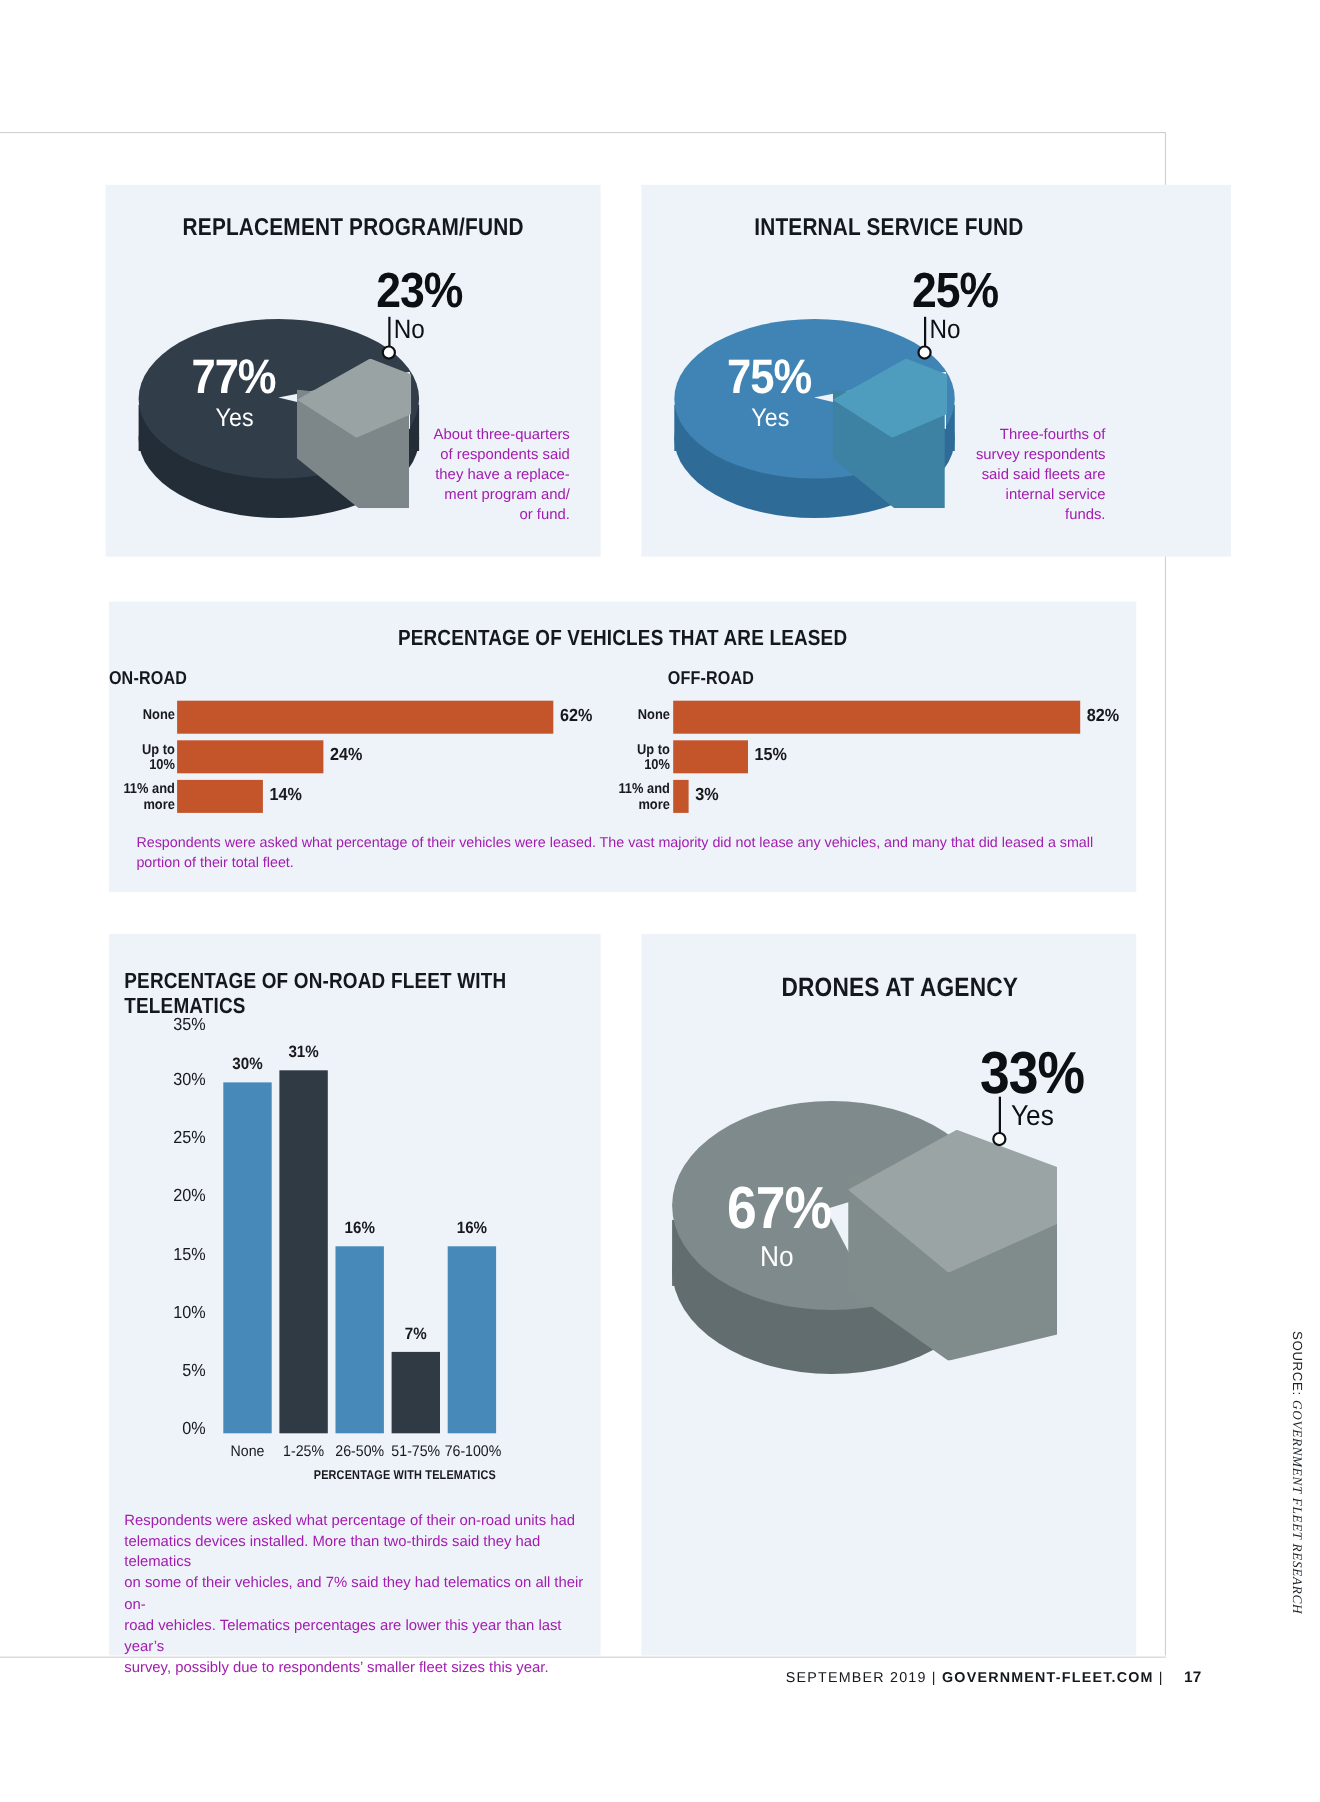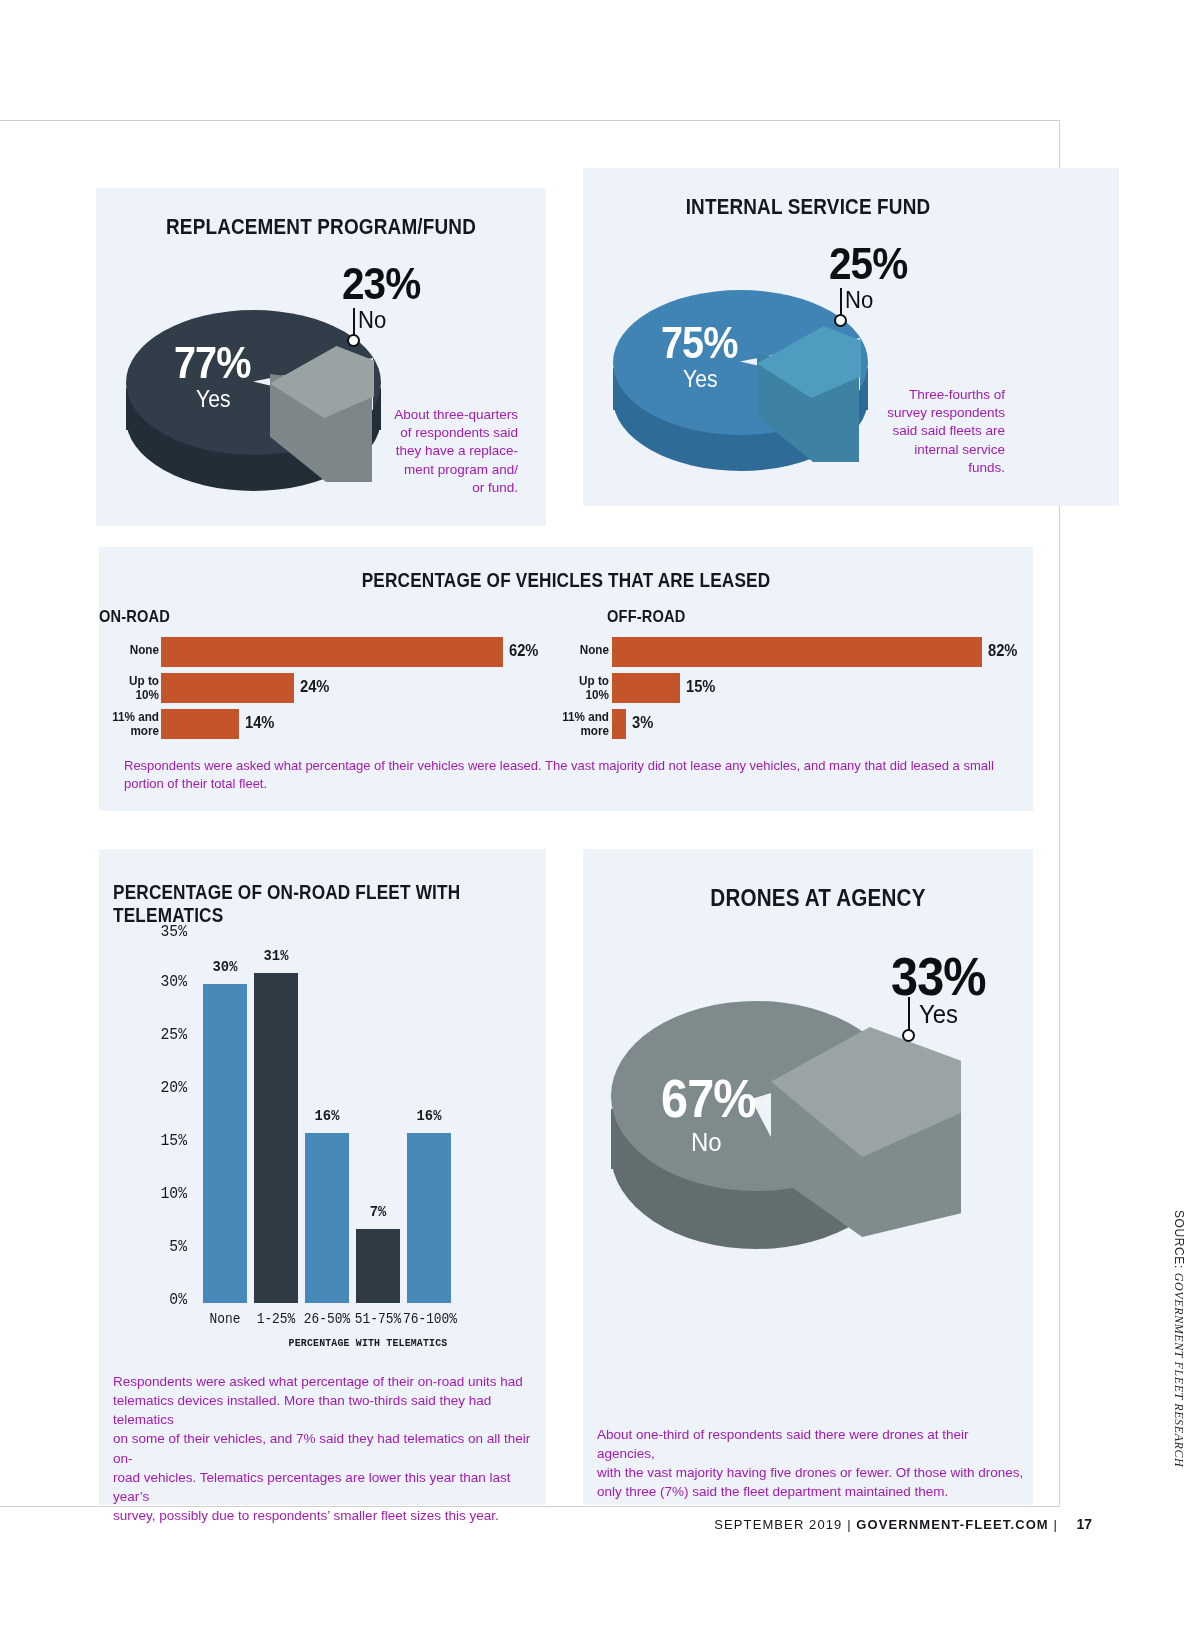--- a/index.html
+++ b/index.html
@@ -65,21 +65,21 @@
   .dot { position:absolute; width:13px; height:13px; border-radius:50%; background:#fff; border:2px solid #0d1013; }
 </style>
 </head>
 <body>
 
 <div class="page">
 
   <div class="rule-top"></div>
   <div class="rule-right"></div>
 
-  <div class="panel" style="left:96px; top:168px; width:450px; height:338px;margin-top:20px;">
+  <div class="panel" style="left:96px; top:168px; width:450px; height:338px;">
 
     <div class="p-title" style="position:absolute; left:0; top:26px; width:450px; font-size:22px;">REPLACEMENT PROGRAM/FUND</div>
 
     <div class="pie3d" style="left:22px; top:100px; width:310px; height:215px;">
 
       <div class="disc" style="left:8px; top:58px; width:255px; height:145px; background:#232d37;"></div>
       <div style="position:absolute; left:8px; top:100px; width:255px; height:42px; background:#232d37;"></div>
 
       <div class="disc" style="left:8px; top:22px; width:255px; height:145px; background:#313d49;"></div>
 
@@ -197,21 +197,21 @@
     <div class="cap" style="left:25px; top:210px; width:890px; font-size:13px;">
       <div>Respondents were asked what percentage of their vehicles were leased. The vast majority did not lease any vehicles, and many that did leased a small</div>
       <div>portion of their total fleet.</div>
     </div>
   </div>
 
   <div class="panel" style="left:99px; top:849px; width:447px; height:656px;">
 
     <div class="p-title" style="position:absolute; left:14px; top:32px; width:420px; text-align:left; font-size:20px; transform-origin:left center;">PERCENTAGE OF ON-ROAD FLEET WITH TELEMATICS</div>
 
-    <div class="vb" style="left:0px; top:72px; width:539px; height:400px;font-family:Liberation Mono, monospace;">
+    <div class="vb" style="left:0px; top:72px; width:539px; height:400px;">
 
       <div class="vb-ytick" style="left:28px; top:2px; width:60px;">35%</div>
       <div class="vb-ytick" style="left:28px; top:52px; width:60px;">30%</div>
       <div class="vb-ytick" style="left:28px; top:105px; width:60px;">25%</div>
       <div class="vb-ytick" style="left:28px; top:158px; width:60px;">20%</div>
       <div class="vb-ytick" style="left:28px; top:211px; width:60px;">15%</div>
       <div class="vb-ytick" style="left:28px; top:264px; width:60px;">10%</div>
       <div class="vb-ytick" style="left:28px; top:317px; width:60px;">5%</div>
       <div class="vb-ytick" style="left:28px; top:370px; width:60px;">0%</div>
 
@@ -273,25 +273,20 @@
     </div>
 
     <div class="inpct" style="left:78px; top:218px; font-size:54px;">67%</div>
     <div class="insub" style="left:108px; top:278px; font-size:26px;">No</div>
 
     <div class="pctbig" style="left:308px; top:96px; font-size:54px;">33%</div>
     <div class="pctsub" style="left:336px; top:150px; font-size:26px;">Yes</div>
     <div class="leader" style="left:325px; top:148px; height:36px;"></div>
     <div class="dot" style="left:319px; top:180px;"></div>
 
-    <div class="cap" style="left:14px; top:576px; width:430px; font-size:13.5px; line-height:1.42;">
-      <div>About one-third of respondents said there were drones at their agencies,</div>
-      <div>with the vast majority having five drones or fewer. Of those with drones,</div>
-      <div>only three (7%) said the fleet department maintained them.</div>
-    </div>
   </div>
 
   <div class="side-src">
     <span>SOURCE: </span><i>GOVERNMENT FLEET RESEARCH</i>
   </div>
 
   <div class="footer"></div>
   <div class="footline">
     <span>SEPTEMBER 2019</span>
     <span>|</span>

